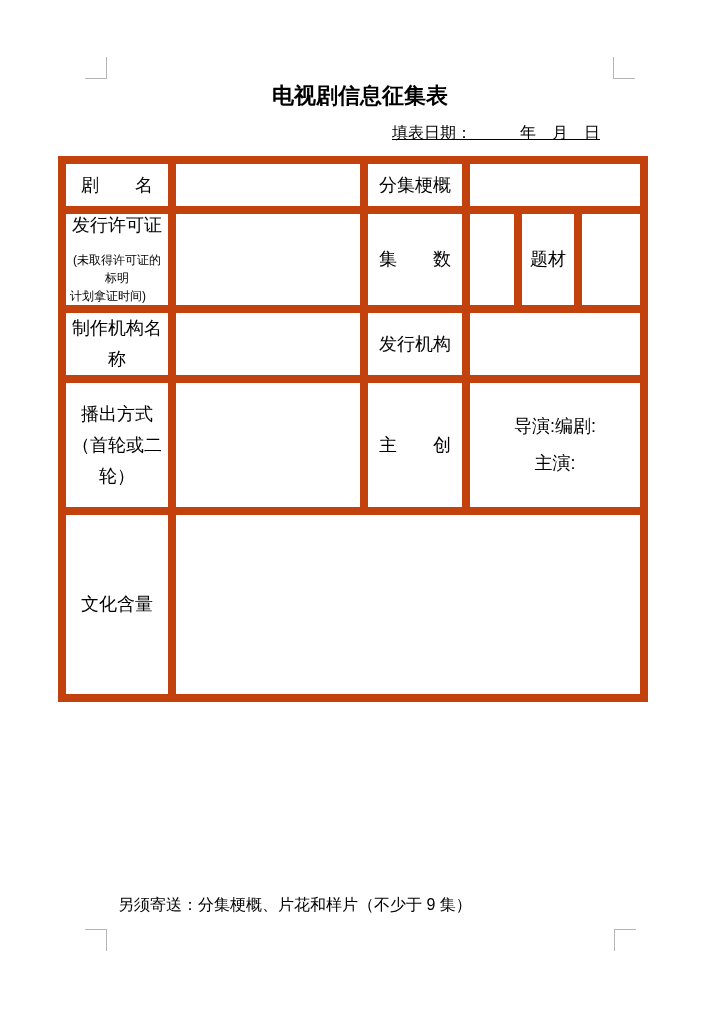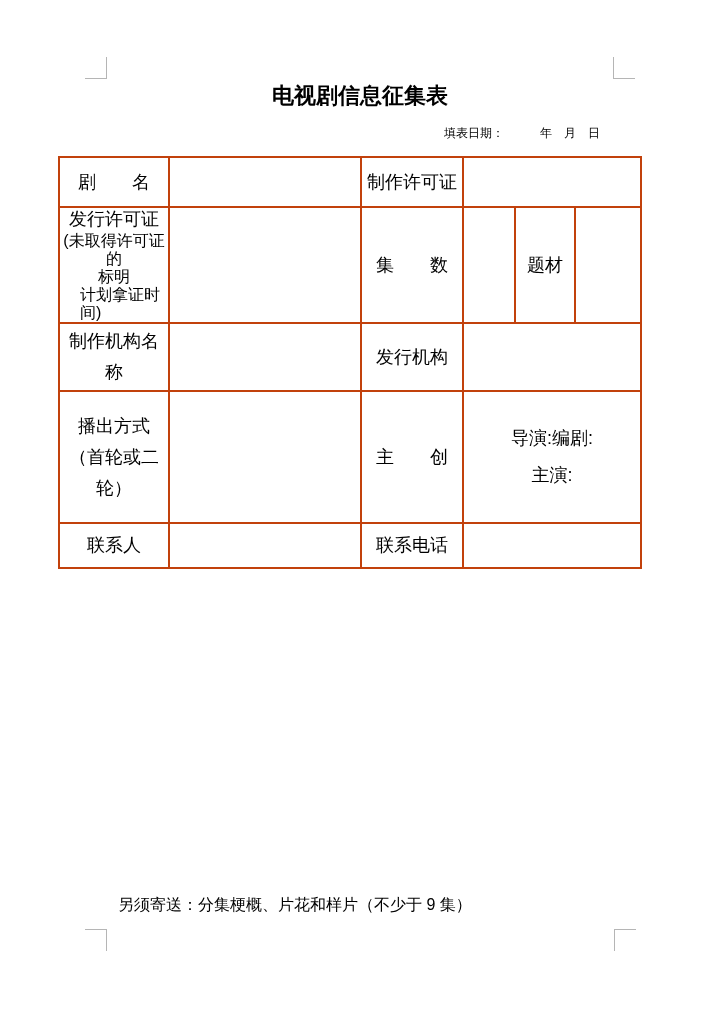--- a/index.html
+++ b/index.html
@@ -26,53 +26,54 @@
     font-size: 22px;
     font-weight: 700;
     line-height: 24px;
     letter-spacing: 0px;
   }
 
   .date-line {
     position: absolute;
     left: 0; right: 120px; top: 124px;
     text-align: right;
-    font-size: 12px;
+    font-size: 16px;
     line-height: 18px;
     white-space: pre;
+    text-decoration: underline;
   }
 
   table.form-table {
     position: absolute;
     left: 58px; top: 156px;
     border-collapse: collapse;
     table-layout: fixed;
     width: 584px;
   }
   .form-table td {
-    border: 2px solid #c2410c;
+    border: 8px solid #c2410c;
     text-align: center;
     vertical-align: middle;
     font-size: 18px;
     padding: 0;
     overflow: hidden;
   }
   tr.r1 { height: 50px; }
   tr.r2 { height: 69px; }
   tr.r3 { height: 68px; margin-left: 44px; }
   tr.r4 { height: 132px; }
   tr.r5 { height: 45px; }
   tr.r6 { height: 171px; }
   tr.r7 { height: 187px; }
 
   .lbl { line-height: 31px; }
   .lbl-wrap { width: 96px; margin: 0 auto; line-height: 31px; }
 
-  .small-note { font-size: 16px; line-height: 18px; margin-top: 2px; }
-  .small-note .note-left { text-align: left; padding-left: 20px; }
+  .small-note { font-size: 12px; line-height: 18px; margin-top: 15px; }
+  .small-note .note-left { text-align: left; padding-left: 4px; }
 
   .creators { text-align: left; padding-left: 6px; font-size: 16px; }
   .creators .cl { line-height: 37px; height: 37px; }
   .creators .gap { display: inline-block; }
 
   .footer-note {
     position: absolute;
     left: 118px; top: 895px;
     font-size: 16px;
     line-height: 20px;
@@ -101,21 +102,21 @@
     <col style="width:66px">
   </colgroup>
 
   <tbody>
       <tr class="r1">
     <td>
       <div class="lbl">剧　　名</div>
     </td>
     <td></td>
     <td>
-      <div class="lbl">制作许可证</div>
+      <div class="lbl">分集梗概</div>
     </td>
     <td colspan="3"></td>
   </tr>
 
   <tr class="r2">
     <td>
       <div class="lbl" style="line-height:22px;">发行许可证</div>
       <div class="small-note">
         <div>(未取得许可证的</div>
         <div>标明</div>
@@ -153,28 +154,24 @@
     <td></td>
     <td>
       <div class="lbl">主　　创</div>
     </td>
     <td colspan="3" class="creators">
       <div class="cl"><span>导演:</span><span class="gap">编剧:</span></div>
       <div class="cl"><span>主演:</span></div>
     </td>
   </tr>
 
-  <tr class="r5">
-    <td>
-      <div class="lbl">联系人</div>
-    </td>
-    <td></td>
-    <td>
-      <div class="lbl">联系电话</div>
-    </td>
-    <td colspan="3"></td>
-  </tr>
 
 
+  <tr class="r7">
+    <td>
+      <div class="lbl">文化含量</div>
+    </td>
+    <td colspan="5"></td>
+  </tr>
 </tbody>
   </table>
 
 <div class="footer-note">另须寄送：分集梗概、片花和样片（不少于 9 集）</div>
 
 </body></html>

